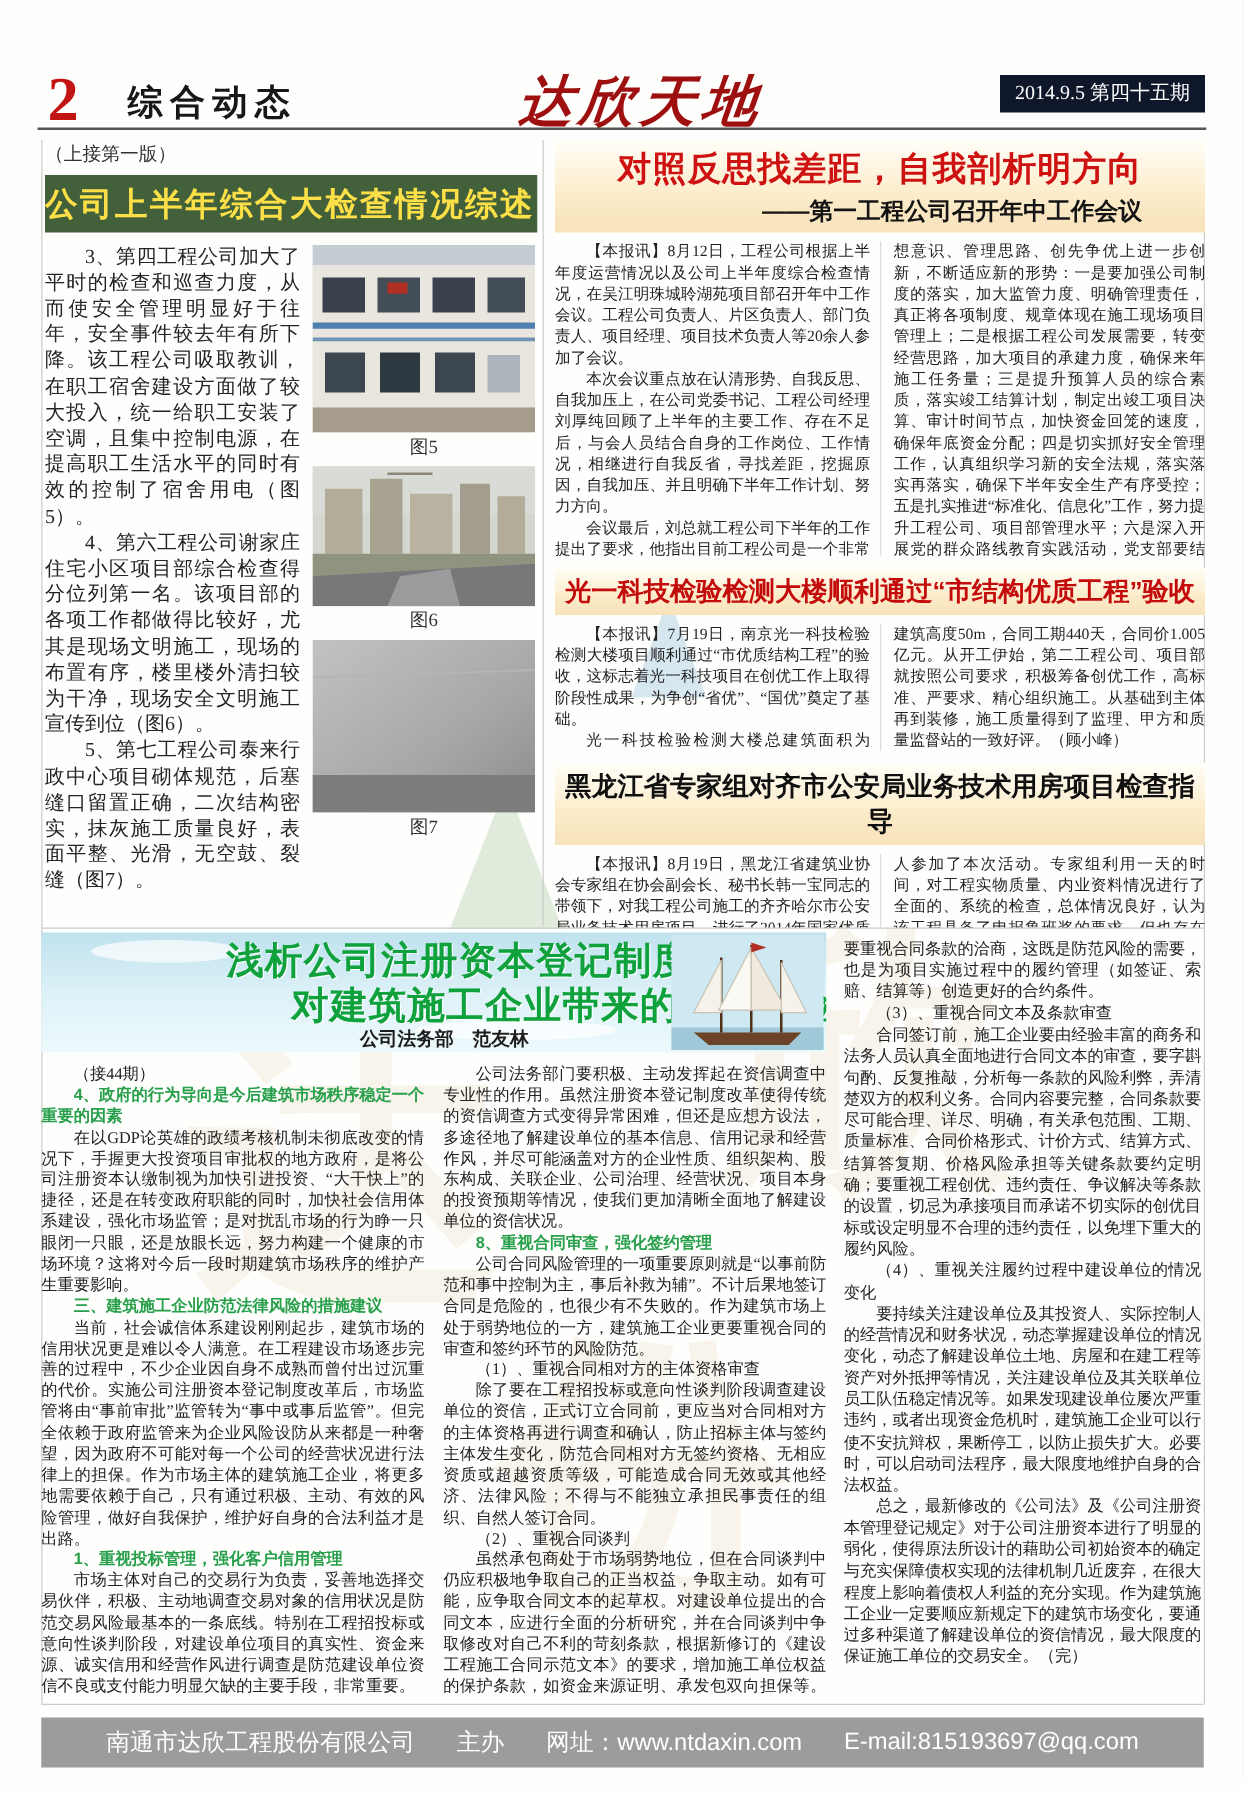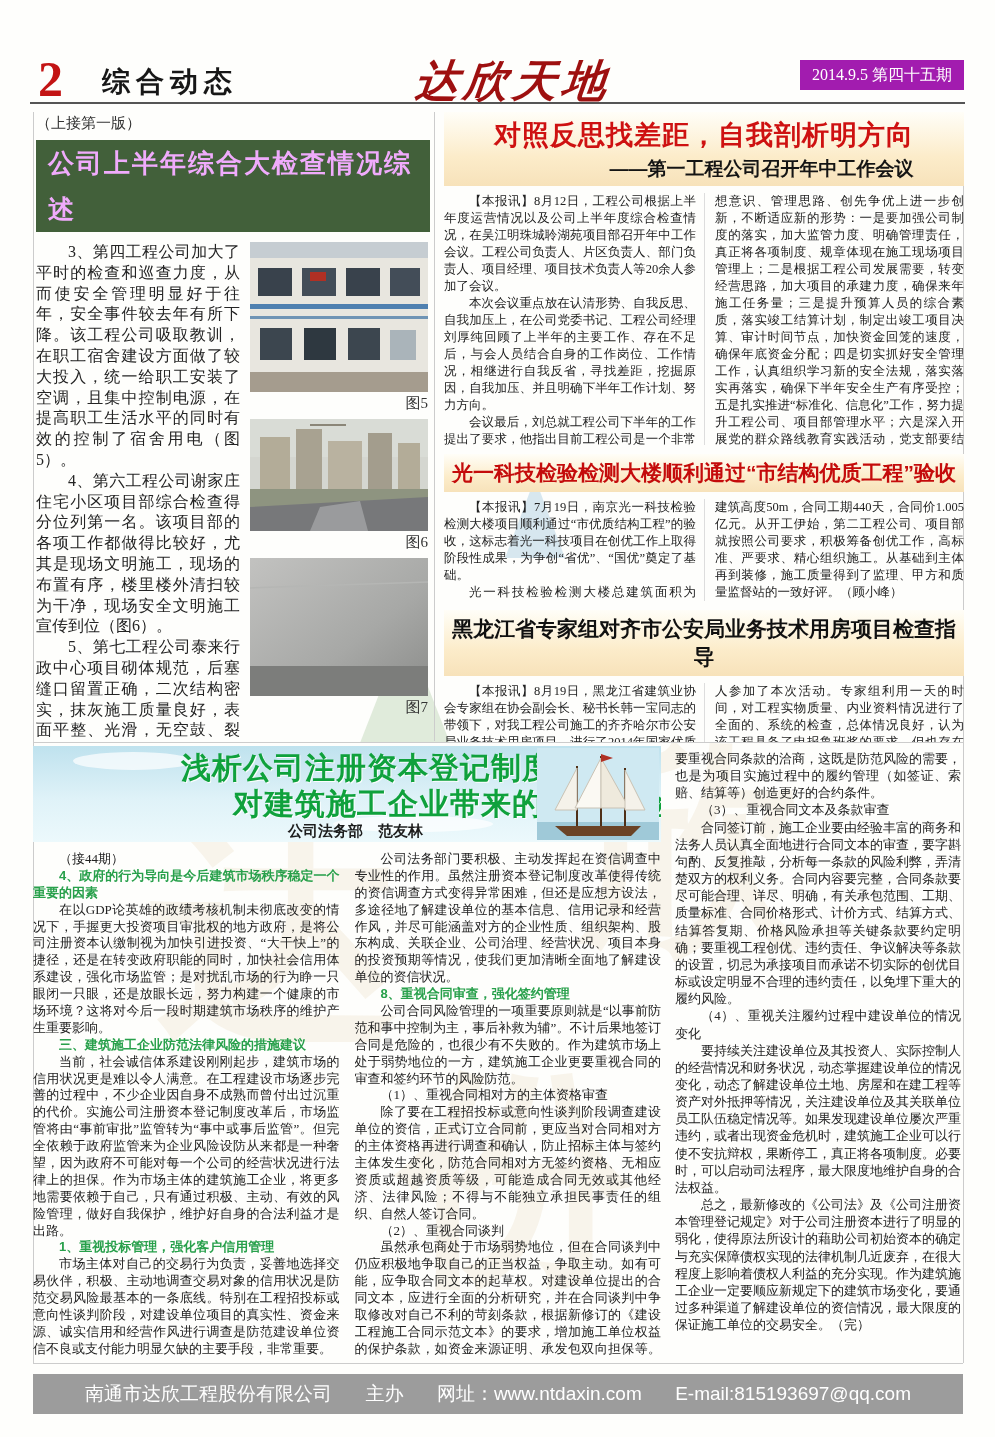--- a/index.html
+++ b/index.html
@@ -10,40 +10,40 @@
   .wm{position:absolute;font-family:"DejaVu Serif",serif;font-weight:bold;
       color:rgba(188,140,62,0.09);pointer-events:none;line-height:1;z-index:0;}
   .tri{position:absolute;width:0;height:0;pointer-events:none;z-index:0;}
 
   
   .pn{position:absolute;left:38px;top:50px;font-size:50px;font-weight:bold;color:#c31414;z-index:2;}
   .sec{position:absolute;left:102px;top:63px;font-size:28px;font-weight:bold;color:#171717;
        letter-spacing:6px;z-index:2;}
   .masthead{position:absolute;left:415px;top:52px;font-size:44px;font-weight:bold;font-style:italic;
        color:#9e1010;letter-spacing:5px;transform:skewX(-6deg);z-index:2;}
-  .issue{position:absolute;left:800px;top:60px;width:164px;height:30px;background:#a21caf;
+  .issue{position:absolute;left:800px;top:60px;width:164px;height:30px;background:#0f172a;
        color:#fff;font-size:16px;text-align:center;line-height:30px;z-index:2;}
   .hrule{position:absolute;left:30px;width:935px;top:102px;height:2px;background:#555;z-index:2;}
 
   
   .vline{position:absolute;width:1px;background:#ccc;z-index:1;}
   .hline{position:absolute;height:1px;background:#ccc;z-index:1;}
 
   
   .lcol{position:absolute;left:36px;top:112px;width:394px;height:630px;overflow:hidden;z-index:2;}
   .cont-note{font-size:15px;color:#333;margin:2px 0 7px 0;}
-  .ltitle{background:#42603a;color:#f0abfc;font-weight:bold;font-size:26px;line-height:46px;
-        padding-left:12px;letter-spacing:2px;font-family:"Liberation Sans",sans-serif;}
+  .ltitle{background:#42603a;color:#fde047;font-weight:bold;font-size:26px;line-height:46px;
+        padding-left:0;letter-spacing:2px;font-family:"Liberation Sans",sans-serif;}
   .lflex{display:flex;gap:10px;margin-top:10px;}
   .ltext{width:204px;font-size:16px;line-height:1.3;text-align:justify;color:#242424;}
   .ltext p{margin:0;text-indent:2em;}
   .limgs{width:178px;}
   .figure{margin:0 0 6px 0;}
   .figure svg{display:block;}
-  .figcap{text-align:right;font-size:15px;color:#333;margin:2px 0 4px 0;}
+  .figcap{text-align:center;font-size:15px;color:#333;margin:2px 0 4px 0;}
 
   
   .rcol{position:absolute;left:444px;top:112px;width:520px;height:630px;overflow:hidden;z-index:2;}
   .banner{background:linear-gradient(180deg,#fffef8 0%,#fcecca 60%,#f7e2ba 100%);text-align:center;}
   .a1ban{padding:5px 0 4px 0;}
   .a1t{font-family:Liberation Mono, monospace;font-weight:bold;font-size:27px;color:#ce1111;letter-spacing:1px;}
   .a1s{font-family:"Liberation Sans",sans-serif;font-weight:bold;font-size:19px;color:#141414;
        margin-top:3px;padding-left:115px;}
   .abody{display:flex;margin-top:7px;overflow:hidden;}
   .h256{height:252px;} .h106{height:102px;} .h130{height:126px;}
@@ -262,21 +262,21 @@
           <p class="lpg">（2）、重视合同谈判</p>
           <p class="lpg">虽然承包商处于市场弱势地位，但在合同谈判中仍应积极地争取自己的正当权益，争取主动。如有可能，应争取合同文本的起草权。对建设单位提出的合同文本，应进行全面的分析研究，并在合同谈判中争取修改对自己不利的苛刻条款，根据新修订的《建设工程施工合同示范文本》的要求，增加施工单位权益的保护条款，如资金来源证明、承发包双向担保等。除了关注合同价格因素外，更</p>
         </div>
       </div>
     </div>
     <div class="law-right">
       <p class="lpg ni">要重视合同条款的洽商，这既是防范风险的需要，也是为项目实施过程中的履约管理（如签证、索赔、结算等）创造更好的合约条件。</p>
       <p class="lpg">（3）、重视合同文本及条款审查</p>
       <p class="lpg">合同签订前，施工企业要由经验丰富的商务和法务人员认真全面地进行合同文本的审查，要字斟句酌、反复推敲，分析每一条款的风险利弊，弄清楚双方的权利义务。合同内容要完整，合同条款要尽可能合理、详尽、明确，有关承包范围、工期、质量标准、合同价格形式、计价方式、结算方式、结算答复期、价格风险承担等关键条款要约定明确；要重视工程创优、违约责任、争议解决等条款的设置，切忌为承接项目而承诺不切实际的创优目标或设定明显不合理的违约责任，以免埋下重大的履约风险。</p>
       <p class="lpg">（4）、重视关注履约过程中建设单位的情况变化</p>
-      <p class="lpg">要持续关注建设单位及其投资人、实际控制人的经营情况和财务状况，动态掌握建设单位的情况变化，动态了解建设单位土地、房屋和在建工程等资产对外抵押等情况，关注建设单位及其关联单位员工队伍稳定情况等。如果发现建设单位屡次严重违约，或者出现资金危机时，建筑施工企业可以行使不安抗辩权，果断停工，真正将各项制度。必要时，可以启动司法程序，最大限度地维护自身的合法权益。</p>
+      <p class="lpg">要持续关注建设单位及其投资人、实际控制人的经营情况和财务状况，动态掌握建设单位的情况变化，动态了解建设单位土地、房屋和在建工程等资产对外抵押等情况，关注建设单位及其关联单位员工队伍稳定情况等。如果发现建设单位屡次严重违约，或者出现资金危机时，建筑施工企业可以行使不安抗辩权，果断停工，以防止损失扩大。必要时，可以启动司法程序，最大限度地维护自身的合法权益。</p>
       <p class="lpg">总之，最新修改的《公司法》及《公司注册资本管理登记规定》对于公司注册资本进行了明显的弱化，使得原法所设计的藉助公司初始资本的确定与充实保障债权实现的法律机制几近废弃，在很大程度上影响着债权人利益的充分实现。作为建筑施工企业一定要顺应新规定下的建筑市场变化，要通过多种渠道了解建设单位的资信情况，最大限度的保证施工单位的交易安全。（完）</p>
     </div>
   </section>
 
   <footer class="foot">
     <span>南通市达欣工程股份有限公司</span>
     <span>主办</span>
     <span>网址：www.ntdaxin.com</span>
     <span>E-mail:815193697@qq.com</span>
   </footer>

